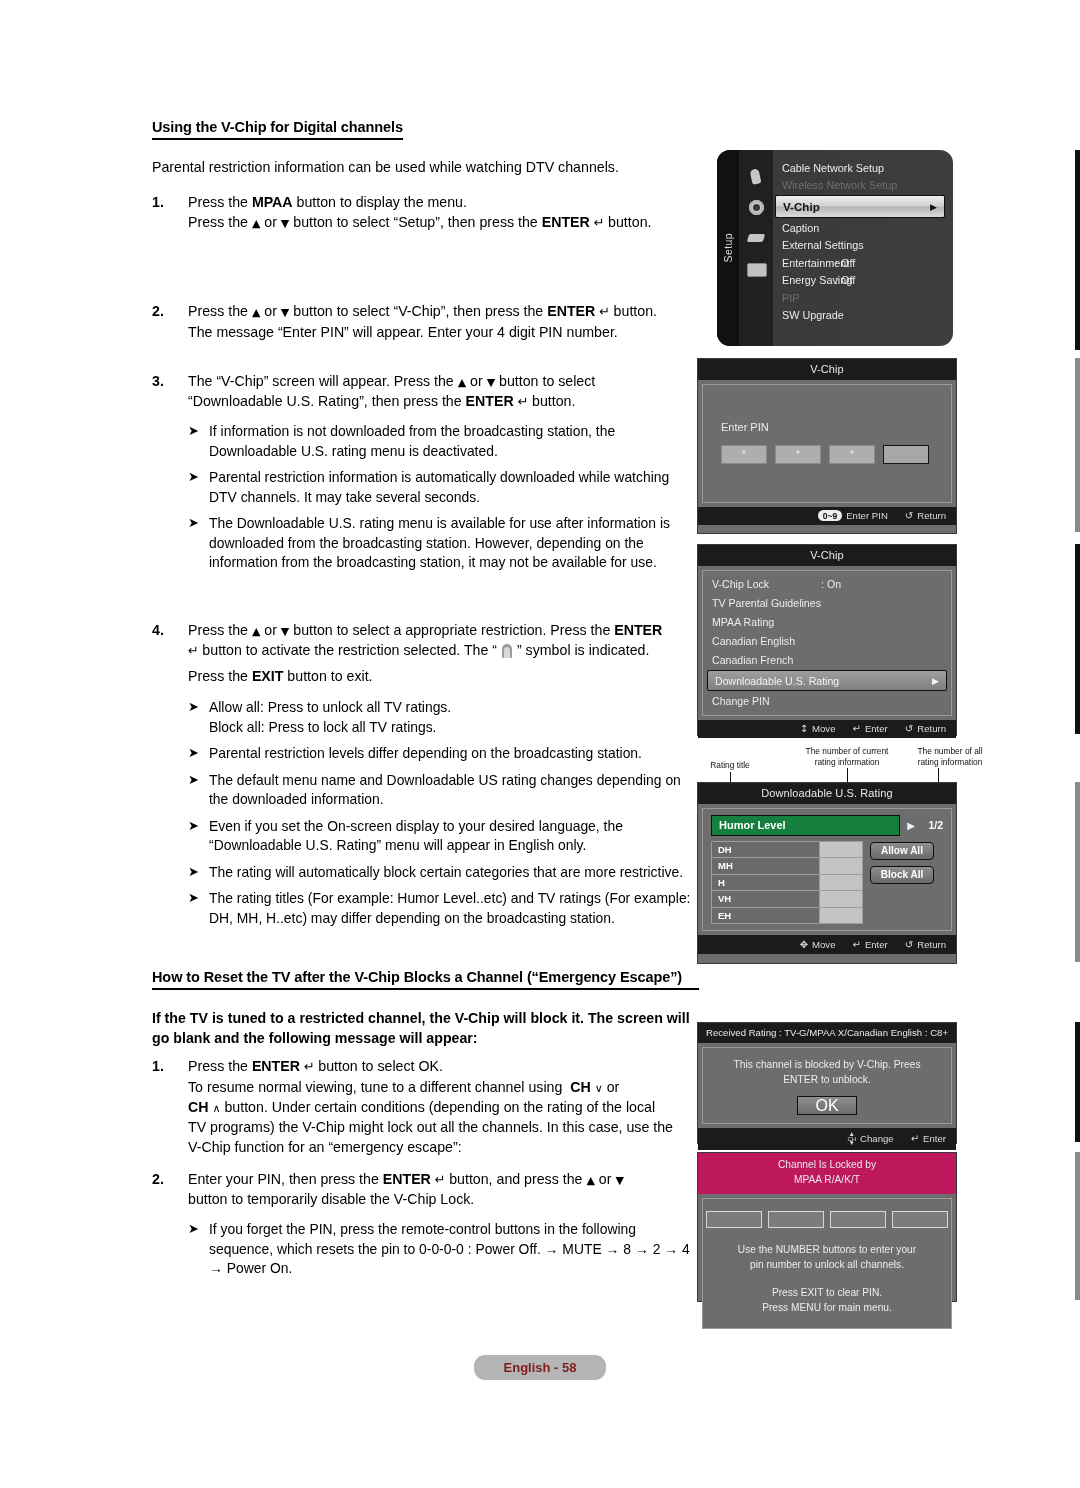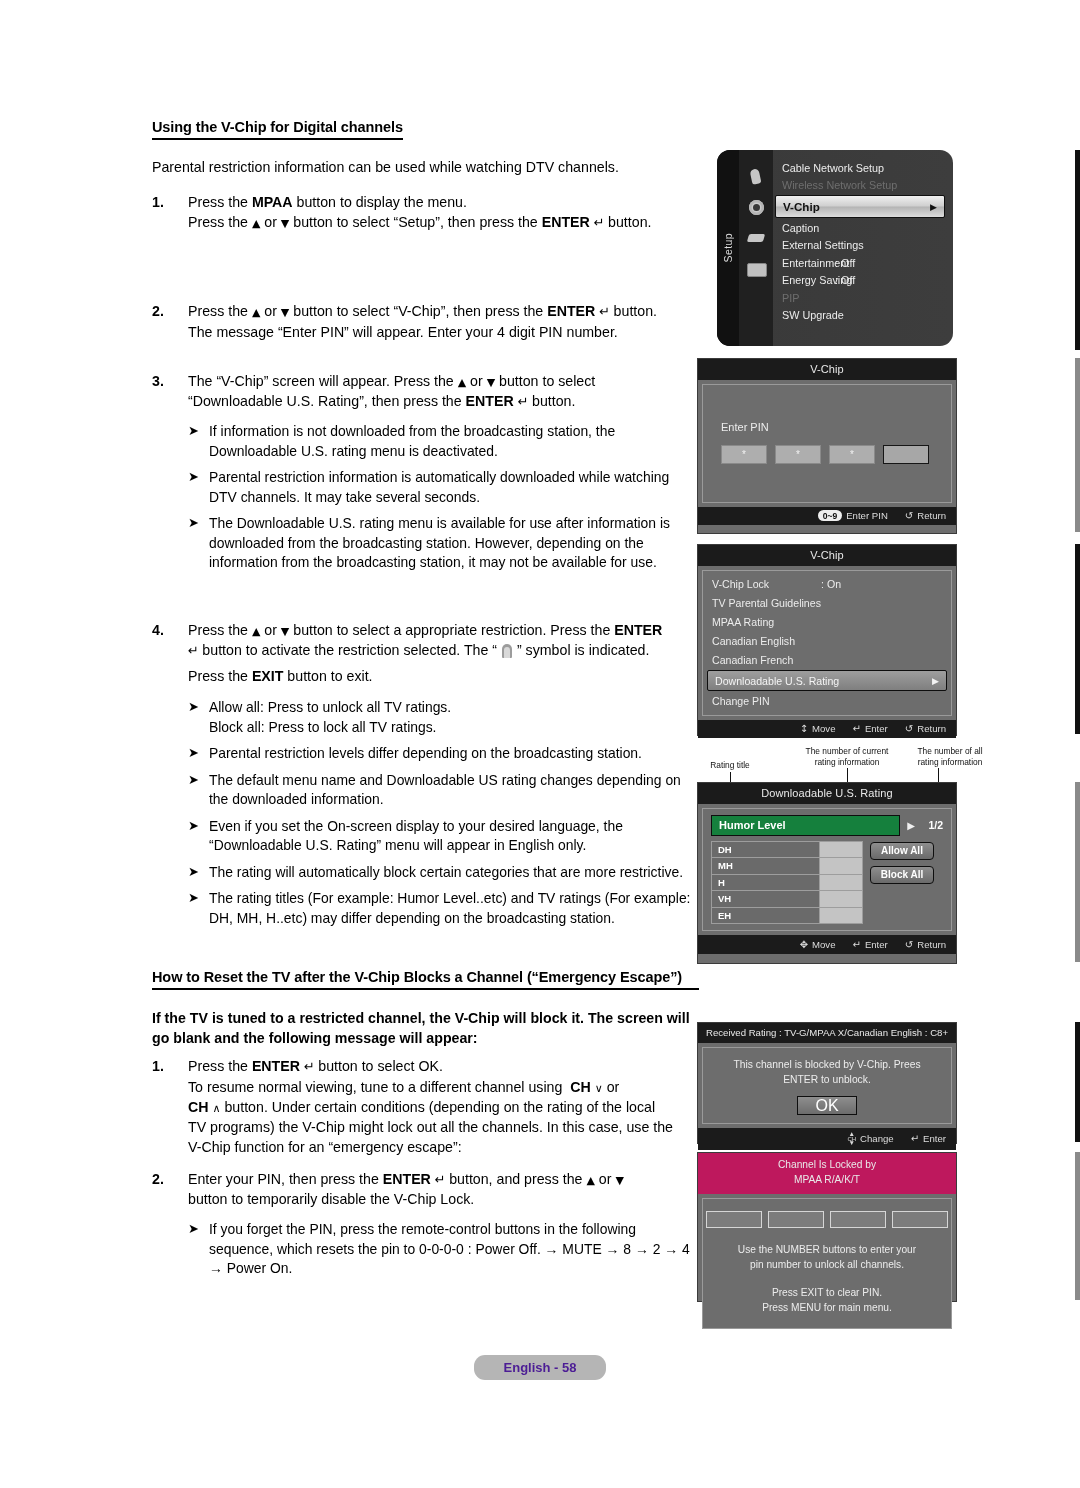--- a/index.html
+++ b/index.html
@@ -171,21 +171,21 @@
   .lk-box{width:54px;height:15px;background:#7c7c7c;border:1.4px solid #d6d6d6;}
   .lk-msg{color:#ececec;font-size:10.2px;text-align:center;line-height:1.5;padding:14px 10px 0 10px;}
   .lk-msg2{color:#ececec;font-size:10.2px;text-align:center;line-height:1.5;padding:13px 10px 0 10px;}
 
   
   .footer{
     position:absolute;left:0;right:0;top:1355px;display:flex;justify-content:center;
   }
   .footer .badge{
     background:#b5b5b5;border-radius:11px;padding:5px 30px;
-    font-size:13px;font-weight:bold;color:#4c1d95;
+    font-size:13px;font-weight:bold;color:#7f1d1d;
   }
 
   
   .edgemark{position:absolute;right:0;width:5px;background:#111;}
 </style>
 </head>
 <body>
 
 <div class="page">
 

